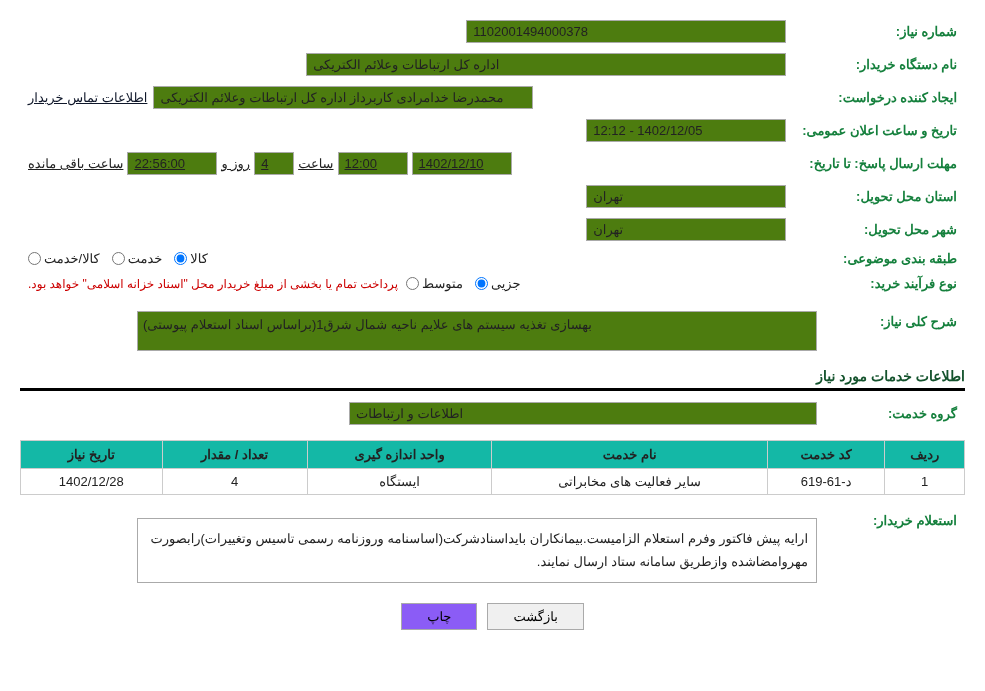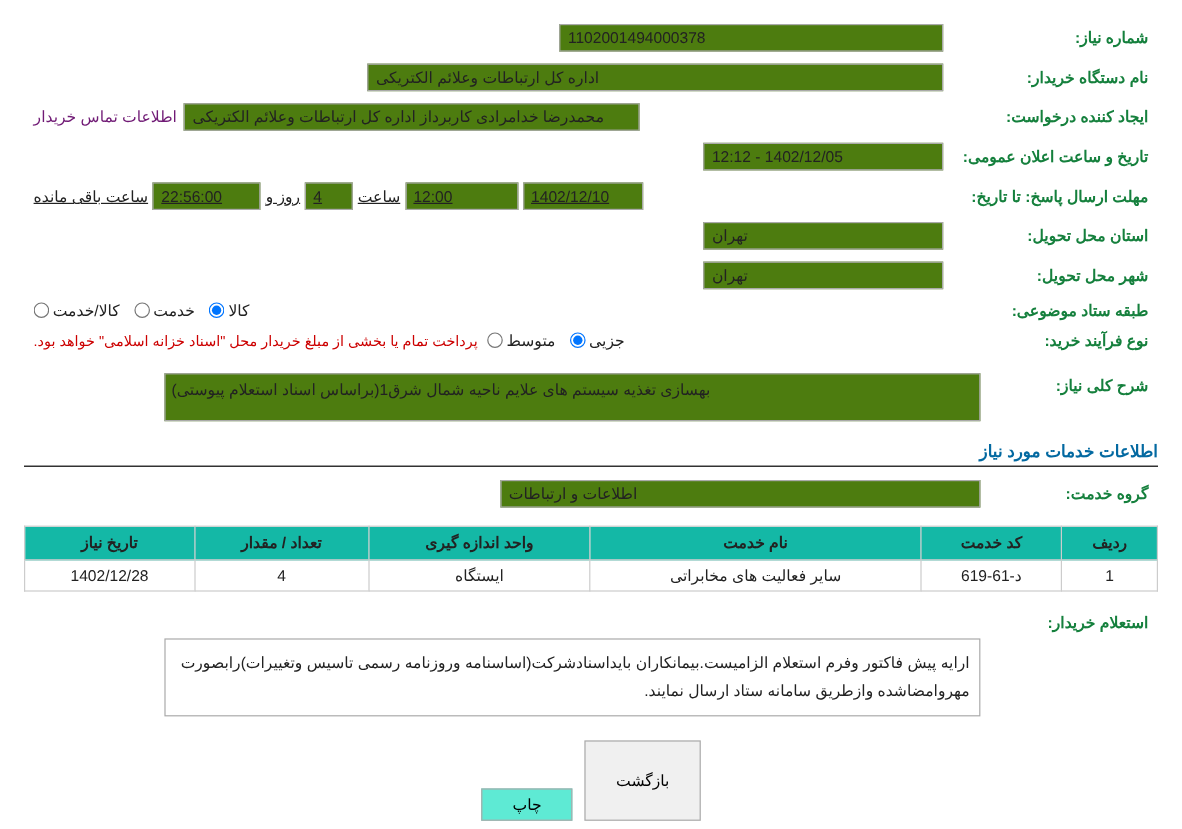--- a/index.html
+++ b/index.html
@@ -54,21 +54,22 @@
       display: inline-block;
       text-align: left;
     }
     .input-wide {
       width: 320px;
     }
     .input-medium {
       width: 200px;
     }
     .blue-link {
-      color: #701a75;
+      color: #0f172a;
+      text-decoration: underline;
       cursor: pointer;
       text-align: right;
     }
     .row-inline {
       display: flex;
       align-items: center;
       gap: 6px;
       flex-direction: row-reverse;
     }
     .radio-group {
@@ -76,25 +77,25 @@
       align-items: center;
       gap: 12px;
       flex-direction: row-reverse;
     }
     .radio-item {
       display: flex;
       align-items: center;
       gap: 3px;
     }
     .section-title {
-      color: #0369a1;
+      color: #14532d;
       font-weight: bold;
       font-size: 14px;
       margin: 12px 0 6px 0;
-      border-bottom: 1px solid #000000;
+      border-bottom: 3px solid #000000;
       padding-bottom: 4px;
     }
     .services-table {
       width: 100%;
       border-collapse: collapse;
       margin-top: 8px;
     }
     .services-table th {
       background: #14b8a6;
       border: 1px solid #ccc;
@@ -109,38 +110,37 @@
     }
     .services-table tr:nth-child(even) td {
       background: #f9f9f9;
     }
     .note-box {
       border: 1px solid #aaa;
       padding: 8px;
       background: #fff;
       text-align: right;
       line-height: 1.8;
-      margin-top: 24px;
+      margin-top: 8px;
     }
     .btn-group {
       display: flex;
       justify-content: center;
       gap: 10px;
       margin: 15px 0;
     }
     .btn {
       padding: 5px 25px;
       border: 1px solid #aaa;
       cursor: pointer;
       font-size: 13px;
       font-family: Tahoma, Arial, sans-serif;
     }
     .btn-print {
-      background: #5eead4;
-      margin-top: 40px;
+      background: #8b5cf6;
     }
     .btn-back {
       background: #f0f0f0;
     }
     .watermark-area {
       position: relative;
     }
     .complaint-notice {
       color: #cc0000;
       font-size: 12px;
@@ -207,21 +207,21 @@
           <div class="delivery-row">
             <span>ساعت باقی مانده</span>
             <div class="input-box" style="width:90px;">
               <span>22:56:00</span>
             </div>
             <span>روز و</span>
             <div class="input-box" style="width:40px;">
               <span>4</span>
             </div>
             <span>ساعت</span>
-            <div class="input-box" style="width:94px;">
+            <div class="input-box" style="width:70px;">
               <span>12:00</span>
             </div>
             <div class="input-box" style="width:100px;">
               <span>1402/12/10</span>
             </div>
           </div>
         </td>
       </tr>
 
       <tr>
@@ -236,21 +236,21 @@
       <tr>
         <td class="label-cell">شهر محل تحویل:</td>
         <td class="value-cell">
           <div class="input-box" style="width:200px;">
             <span>تهران</span>
           </div>
         </td>
       </tr>
 
       <tr>
-        <td class="label-cell">طبقه ستاد موضوعی:</td>
+        <td class="label-cell">طبقه بندی موضوعی:</td>
         <td class="value-cell">
           <div class="radio-group">
             <div class="radio-item">
               <span>کالا/خدمت</span>
               <input type="radio" name="category" style="">
             </div>
             <div class="radio-item">
               <span>خدمت</span>
               <input type="radio" name="category" style="">
             </div>
@@ -298,21 +298,21 @@
         </table>
     </div>
 
     <div class="section-title">اطلاعات خدمات مورد نیاز</div>
 
     <table class="info-table">
       <tbody>
           <tr>
         <td class="label-cell">گروه خدمت:</td>
         <td>
-          <div class="input-box" style="width:400px;">
+          <div class="input-box" style="width:468px;">
             <span>اطلاعات و ارتباطات</span>
           </div>
         </td>
       </tr>
     </tbody>
       </table>
 
     <div style="position:relative;" class="watermark-area">
       <table class="services-table">
         <thead>

